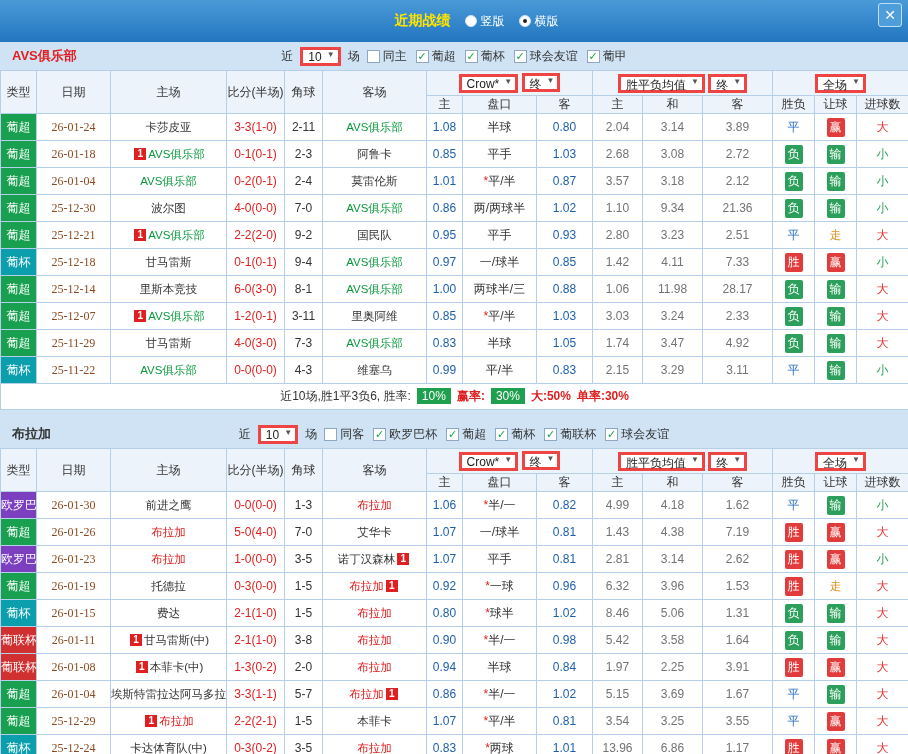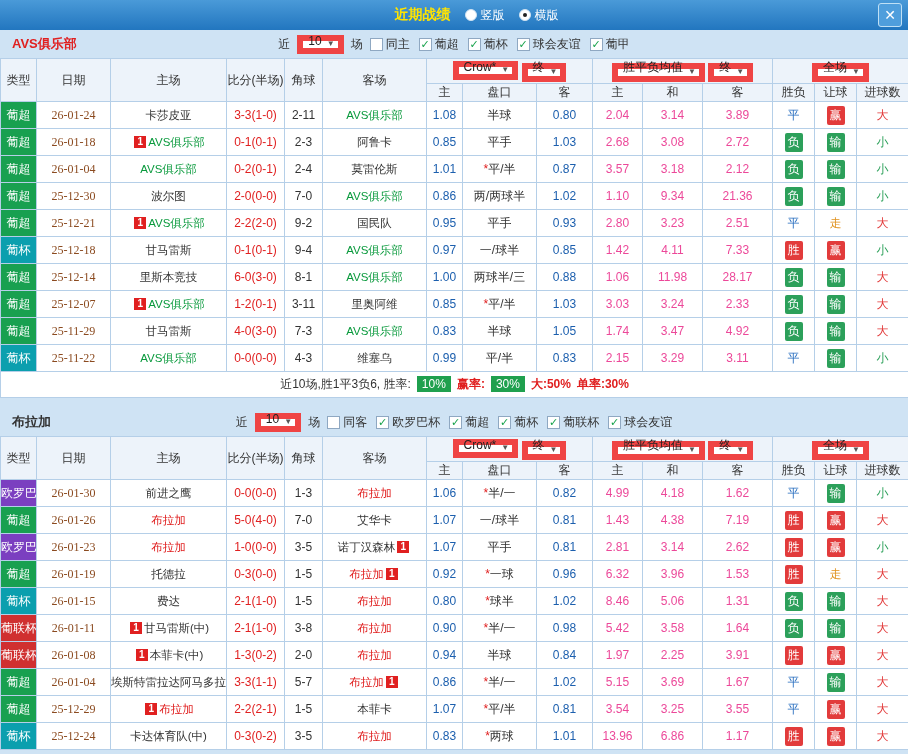--- a/index.html
+++ b/index.html
@@ -1,50 +1,50 @@
 <!DOCTYPE html>
 <html style="--win: #e23b3b; --lose: #2ca05a; --draw: #2a6fc0; --push: #e0921e; --score: #e02020; --date: #8b4a1f;"><head>
 <meta charset="utf-8">
 <style>
   * { margin:0; padding:0; box-sizing:border-box; }
   html,body { background:#cfe3f4; }
   body { font-family:"Liberation Sans","DejaVu Sans",sans-serif; }
   .page { width:908px; height:754px; background:#cfe3f4; overflow:hidden; position:relative; font-size:12px; color:#333; }
 
   
-  .titlebar { height:30px; background:linear-gradient(180deg,#4a9ad8,#2276bf); display:flex; align-items:center; position:relative;padding-left:45px; }
+  .titlebar { height:42px; background:linear-gradient(180deg,#4a9ad8,#2276bf); display:flex; align-items:center; position:relative;padding-left:45px; }
   .tb-center { flex:1; display:flex; justify-content:center; align-items:center; gap:14px; }
   .tb-title { color:#ffe400; font-weight:bold; font-size:14px; }
   .radio-opt { display:inline-flex; align-items:center; gap:4px; color:#fff; cursor:pointer; font-size:12px; }
   .radio-circle { width:12px; height:12px; border-radius:50%; background:#fff; border:1px solid #cfe2f2; position:relative; }
   .radio-circle.sel::after { content:""; position:absolute; inset:3px; border-radius:50%; background:#222; }
   .close-btn { position:absolute; right:6px; top:3px; width:24px; height:24px; background:#4f9edc; border:1px solid #bfe0f5; border-radius:3px; color:#fff; font-size:14px; font-weight:bold; display:flex; align-items:center; justify-content:center; cursor:pointer; }
 
   
   .filter-row { height:28px; position:relative; display:flex; align-items:center; justify-content:center; gap:7px; }
   .filter-row.gap-top { margin-top:10px; }
   .team-label { position:absolute; left:12px; font-weight:bold; font-size:13px; }
   .fgroup { display:inline-flex; align-items:center; gap:9px; }
   .flt { display:inline-flex; align-items:center; gap:3px; cursor:pointer; }
   .cb { width:13px; height:13px; border:1px solid #8fa8c2; background:#fff; color:#16a24a; font-weight:bold; font-size:11px; line-height:11px; display:inline-flex; align-items:center; justify-content:center; }
-  .dd { display:inline-flex; align-items:flex-end; background:#fff; border:6px solid #ef4444; height:19px; padding:0 3px 0 5px; gap:5px; cursor:pointer; font-size:12px; color:#222; }
+  .dd { display:inline-flex; align-items:flex-start; background:#fff; border:3px solid #ef4444; height:19px; padding:0 3px 0 5px; gap:5px; cursor:pointer; font-size:12px; color:#222; }
   .dd .arr { font-size:8px; color:#555; }
 
   
   table { width:908px; border-collapse:collapse; background:#fff; table-layout:fixed; }
   th,td { border:1px solid #b5cfe8; text-align:center; overflow:hidden; white-space:nowrap; font-weight:normal; }
   thead th { background:#edf3fa; color:#333; }
   thead tr.hc th { height:25px; }
   thead tr.hs th { height:18px; font-size:12px; }
   tbody td { height:27px; font-size:12px; }
   td.lg { color:#fff; font-size:12px; }
   td.dt { color:var(--date,#8b4a1f);font-family:Liberation Serif, serif; }
   td.sc { color:var(--score,#e02020); }
   td.od { color:#1c5fae; }
-  td.avg { color:#ec4899; }
+  td.avg { color:#737373; }
   td.tm { font-size:11.5px; }
   td.hc { color:#333; }
   .b1 { display:inline-block; width:12px; height:12px; line-height:12px; background:#e02020; color:#fff; font-size:10px; font-weight:bold; margin:0 2px; vertical-align:1px; }
   .chip { display:inline-block; min-width:17px; padding:1px 3px; border-radius:2px; color:#fff; }
   .cr { background:var(--win,#e23b3b); }
   .cg { background:var(--lose,#2ca05a); }
   .tb2 { color:var(--draw,#2a6fc0); }
   .to { color:var(--push,#e0921e); }
   .tr2 { color:var(--win,#e23b3b); }
   .tg { color:var(--lose,#2ca05a); }
@@ -219,21 +219,21 @@
             <td class="avg">3.18</td>
             <td class="avg">2.12</td>
             <td><span class="chip cg">负</span></td>
             <td><span class="chip cg">输</span></td>
             <td><span class="tg">小</span></td>
           </tr>
           <tr>
             <td class="lg" style="background: rgb(24, 160, 80);">葡超</td>
             <td class="dt">25-12-30</td>
             <td class="tm"><span>波尔图</span></td>
-            <td class="sc">2-0(0-0)</td>
+            <td class="sc">4-0(0-0)</td>
             <td class="cn">7-0</td>
             <td class="tm"><span style="color: rgb(10, 154, 61);">AVS俱乐部</span></td>
             <td class="od">0.86</td>
             <td class="hc">两/两球半</td>
             <td class="od">1.02</td>
             <td class="avg">1.10</td>
             <td class="avg">9.34</td>
             <td class="avg">21.36</td>
             <td><span class="chip cg">负</span></td>
             <td><span class="chip cg">输</span></td>

